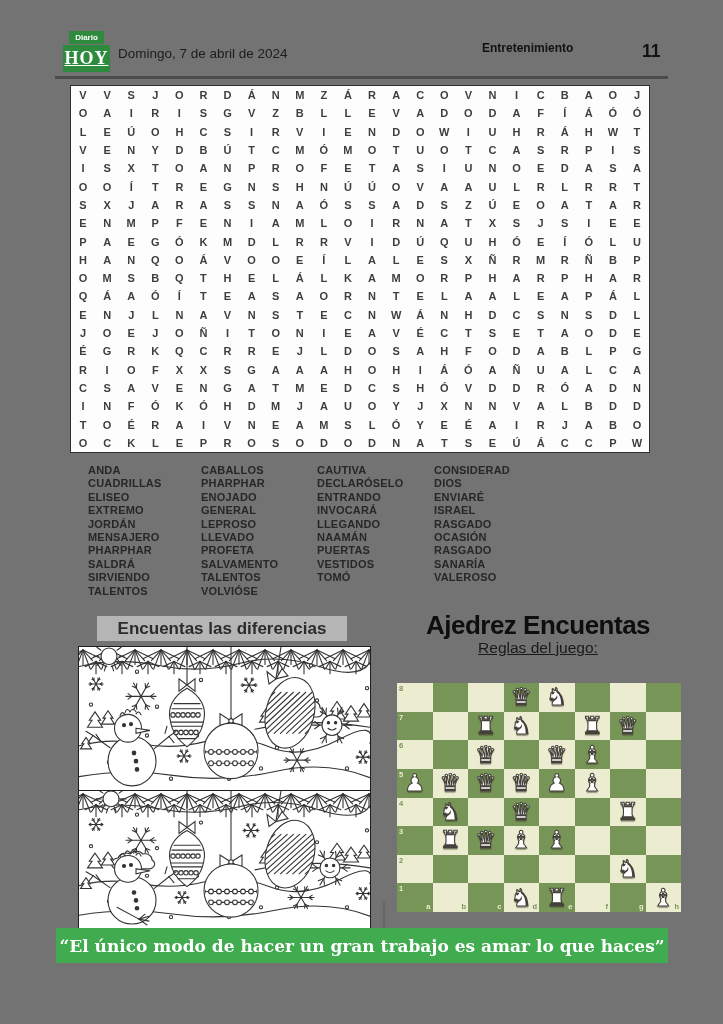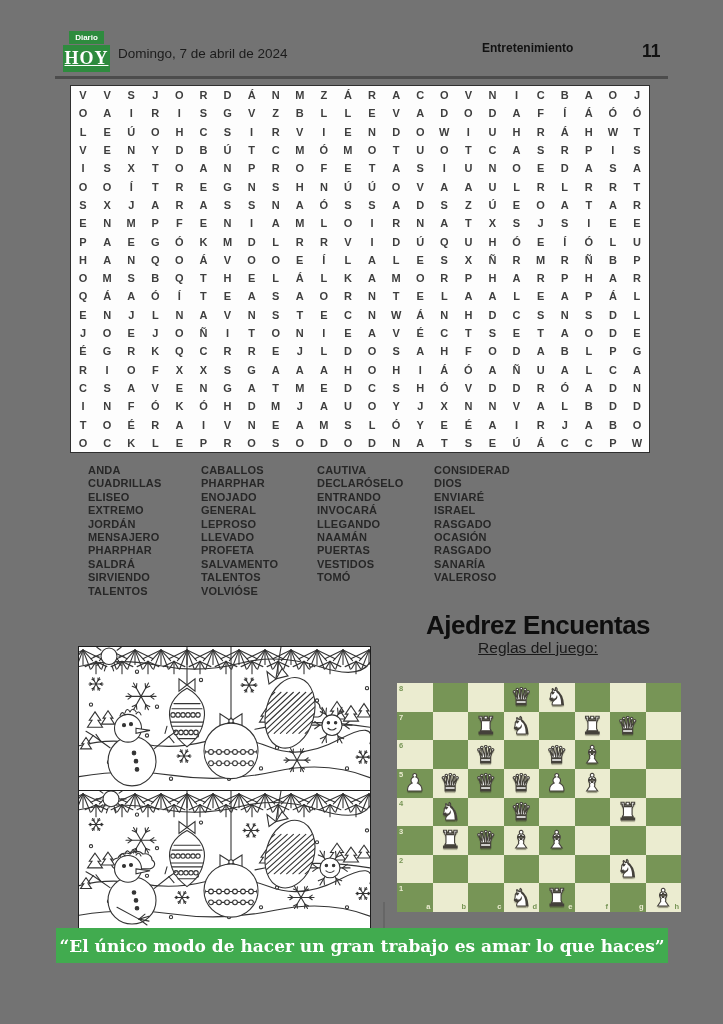--- a/index.html
+++ b/index.html
@@ -592,20 +592,21 @@
         <div class="word">ENVIARÉ</div>
         <div class="word">ISRAEL</div>
         <div class="word">RASGADO</div>
         <div class="word">OCASIÓN</div>
         <div class="word">RASGADO</div>
         <div class="word">SANARÍA</div>
         <div class="word">VALEROSO</div>
       </div>
     </div>
 
+  <div class="diff-title">Encuentas las diferencias</div>
   <svg class="diff-img" id="scene-1" viewBox="0 0 291 139" preserveAspectRatio="none">
       <defs>
         <clipPath id="ball0">
           <circle cx="152" cy="101" r="26"></circle>
         </clipPath>
         <clipPath id="egg0">
           <ellipse cx="211" cy="64" rx="24" ry="35" transform="rotate(16 211 64)"></ellipse>
         </clipPath>
       </defs>
       <g stroke="#343434" stroke-width="1.1" fill="none" stroke-linecap="round">

